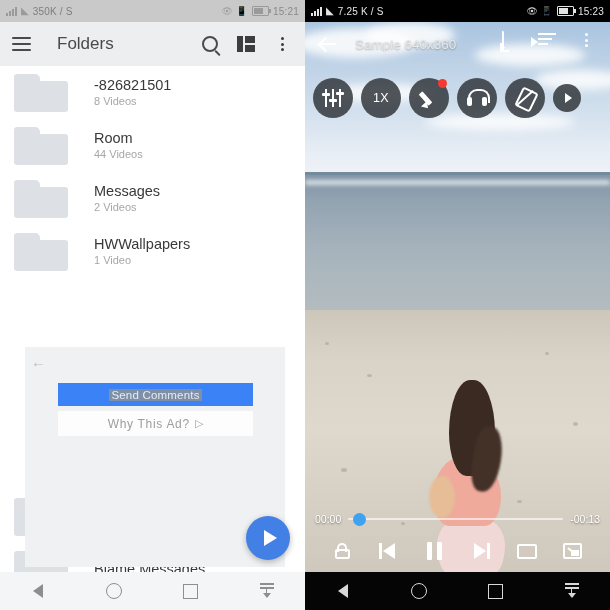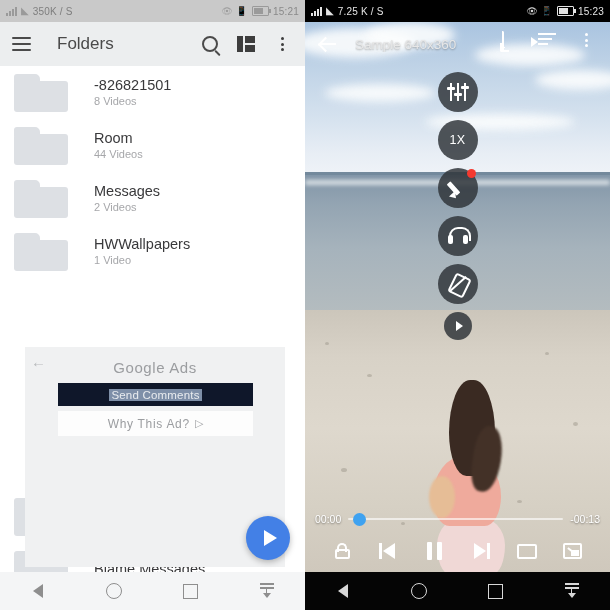--- a/index.html
+++ b/index.html
@@ -51,21 +51,21 @@
     border-radius:3px 5px 0 0;display:block;}
   .fmeta{margin-left:26px;overflow:hidden;}
   .fname{font-size:14.5px;color:#39393b;line-height:17px;white-space:nowrap;}
   .fcount{font-size:11px;color:#a6a7aa;line-height:15px;white-space:nowrap;}
 
   
   .ad{position:absolute;left:25px;top:281px;width:260px;height:220px;background:#f0f1f2;}
   .ad-back{position:absolute;left:6px;top:7px;font-size:15px;color:#b9bbbd;line-height:1;}
   .ad-title{position:absolute;top:12px;left:0;right:0;text-align:center;font-size:15px;
     color:#9b9da0;letter-spacing:.6px;}
-  .ad-btn{position:absolute;left:33px;top:36px;width:195px;height:23px;background:#0f172a;
+  .ad-btn{position:absolute;left:33px;top:36px;width:195px;height:23px;background:#3b82f6;
     display:flex;align-items:center;justify-content:center;}
   .ad-btn span{font-size:11.5px;color:#e9ecef;background:#7e8fa8;padding:0 2px;letter-spacing:.2px;}
   .ad-why{position:absolute;left:33px;top:64px;width:195px;height:25px;background:#fdfdfd;
     display:flex;align-items:center;justify-content:center;gap:5px;}
   .ad-why span{font-size:12px;color:#9b9da0;letter-spacing:.7px;}
   .ad-why i{font-style:normal;font-size:11px;color:#9b9da0;}
 
   
   .fab{position:absolute;right:15px;bottom:50px;width:44px;height:44px;border-radius:50%;
     background:#4380e6;box-shadow:0 2px 6px rgba(0,0,0,.28);display:flex;align-items:center;
@@ -149,21 +149,21 @@
   .plist{width:20px;height:14px;position:relative;}
   .plist b{position:absolute;left:0;height:2px;background:#fff;display:block;}
   .plist b:nth-child(1){top:0;width:18px}.plist b:nth-child(2){top:5px;width:14px}
   .plist b:nth-child(3){top:10px;width:10px}
   .plist s{position:absolute;right:0;top:4px;width:0;height:0;border-left:7px solid #fff;
     border-top:5px solid transparent;border-bottom:5px solid transparent;display:block;}
   .dots-w i{background:#fff;}
 
   
   .tools{position:absolute;left:0;top:72px;width:100%;height:52px;display:flex;align-items:center;
-    padding:0 8px;box-sizing:border-box;gap:8px;z-index:5;flex-direction:column;}
+    padding:0 8px;box-sizing:border-box;gap:8px;z-index:5;}
   .tbtn{width:40px;height:40px;border-radius:50%;background:rgba(48,53,57,.84);display:flex;
     align-items:center;justify-content:center;position:relative;cursor:pointer;flex:none;}
   .tbtn.sm{width:28px;height:28px;}
   .badge{position:absolute;right:2px;top:1px;width:9px;height:9px;border-radius:50%;background:#f4392f;}
   .eq{width:20px;height:18px;position:relative;}
   .eq b{position:absolute;top:0;width:2px;height:18px;background:#fff;display:block;}
   .eq b:nth-child(1){left:2px}.eq b:nth-child(2){left:9px}.eq b:nth-child(3){left:16px}
   .eq s{position:absolute;width:8px;height:3px;background:#fff;border-radius:1px;display:block;}
   .eq s:nth-child(4){left:-1px;top:4px}.eq s:nth-child(5){left:6px;top:10px}
   .eq s:nth-child(6){left:13px;top:3px}
@@ -333,21 +333,20 @@
             <s></s>
             <b></b>
           </div>
         <div class="fmeta">
           <div class="fname">Blame Messages</div>
         </div>
       </div>
 
       <div class="ad">
         <div class="ad-back">←</div>
-        <div class="ad-title">Google Ads</div>
         <div class="ad-btn">
           <span>Send Comments</span>
         </div>
         <div class="ad-why">
           <span>Why This Ad?</span>
           <i>▷</i>
         </div>
       </div>
     </div>
 

